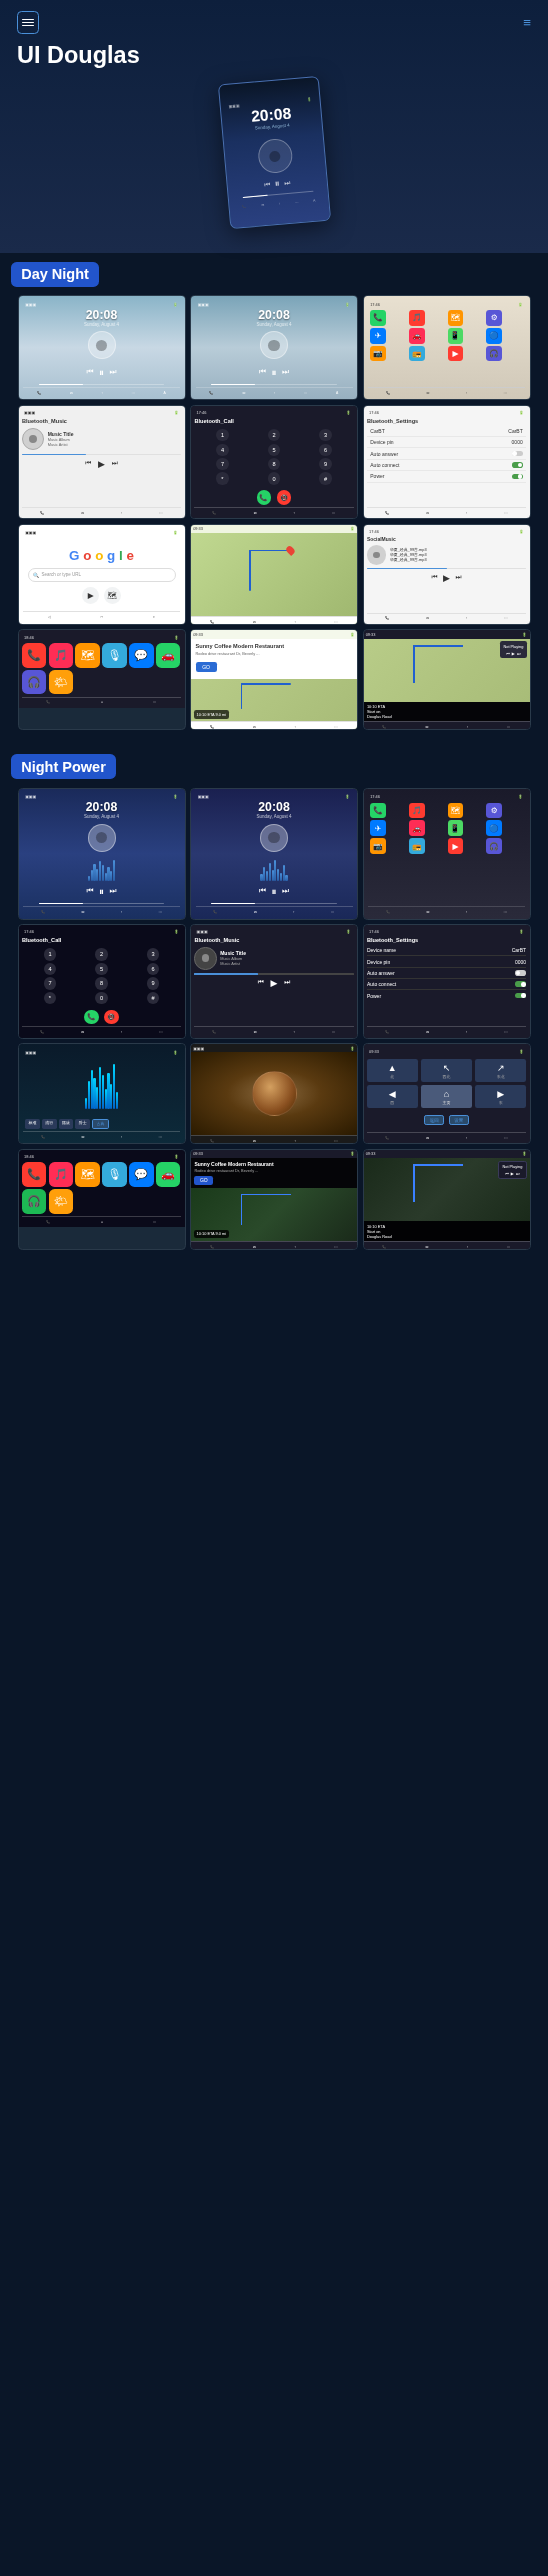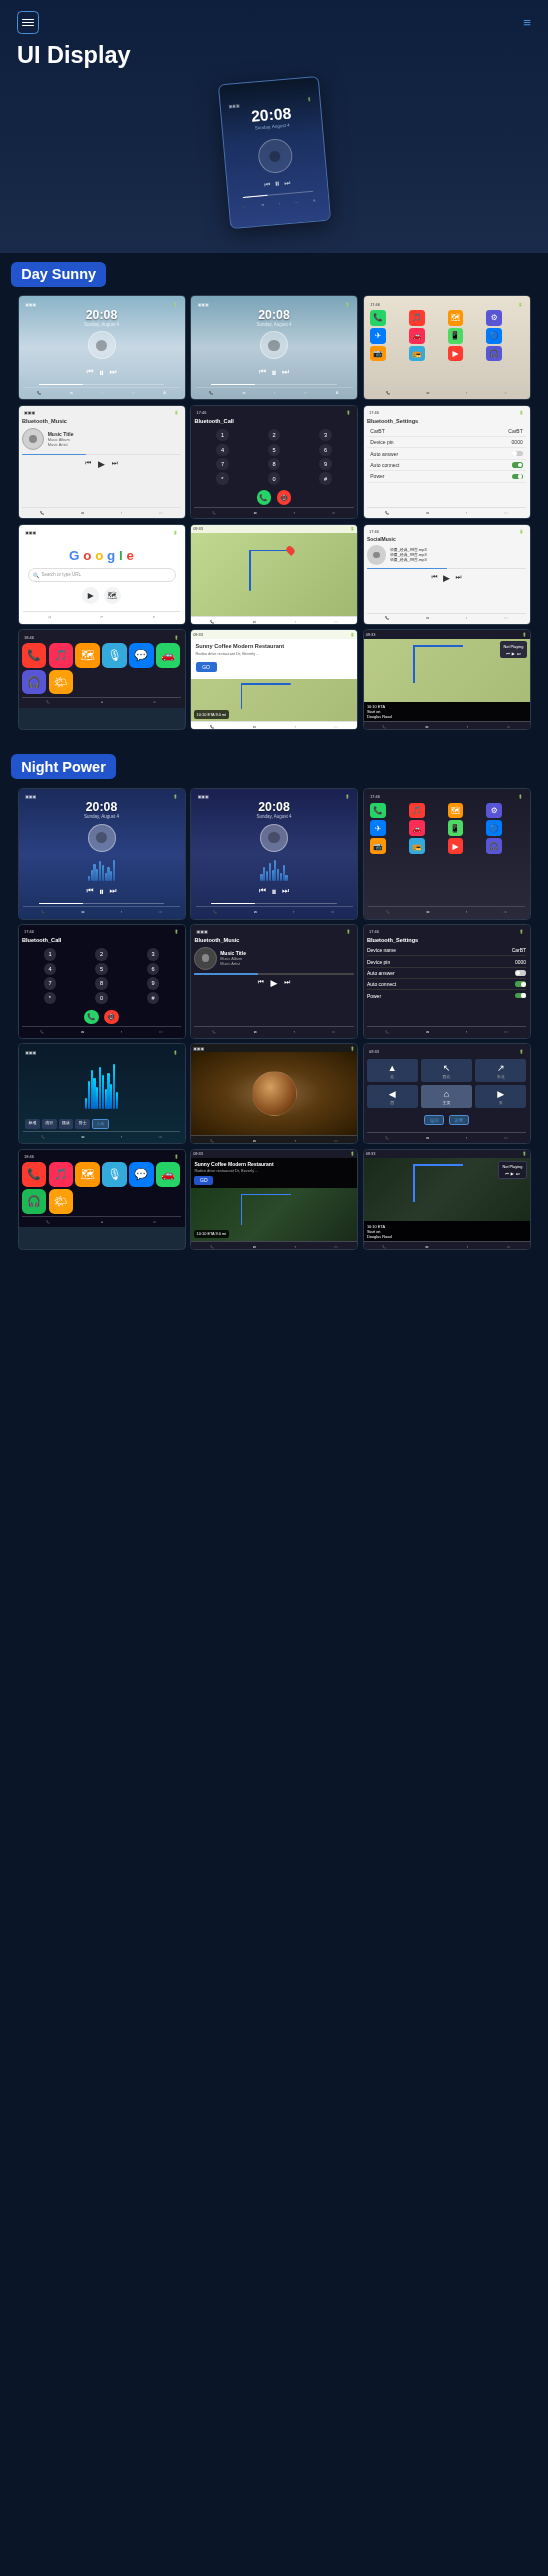--- a/index.html
+++ b/index.html
@@ -292,21 +292,21 @@
   <div class="header-top">
     <div class="menu-icon">
       <div class="hamburger-lines">
         <span></span>
           <span></span>
           <span></span>
       </div>
     </div>
     <div class="nav-icon">≡</div>
   </div>
-  <div class="page-title">UI Display</div>
+  <div class="page-title">UI Douglas</div>
 
   <div class="hero-device">
     <div class="device-mockup">
       <div class="device-screen">
         <div style="display:flex;justify-content:space-between;width:100%;font-size:3.9px;color:rgba(255,255,255,0.6);padding:1.1px 2.2px;">
           <span>▣▣▣</span>
           <span>🔋</span>
         </div>
         <div class="device-time">20:08</div>
         <div class="device-subtitle">Sunday, August 4</div>
@@ -329,21 +329,21 @@
           <span>↑</span>
           <span>⋯</span>
           <span>A</span>
         </div>
       </div>
     </div>
   </div>
 </div>
 
 <div>
-  <div class="section-mode-label">Day Sunny</div>
+  <div class="section-mode-label">Day Night</div>
 
   <div class="screenshot-section">
 
     <div class="screenshots-row">
 
       <div class="screenshot-item">
         <div class="screen-inner screen-music-day">
           <div class="status-bar">
             <span>▣▣▣</span>
             <span>🔋</span>

